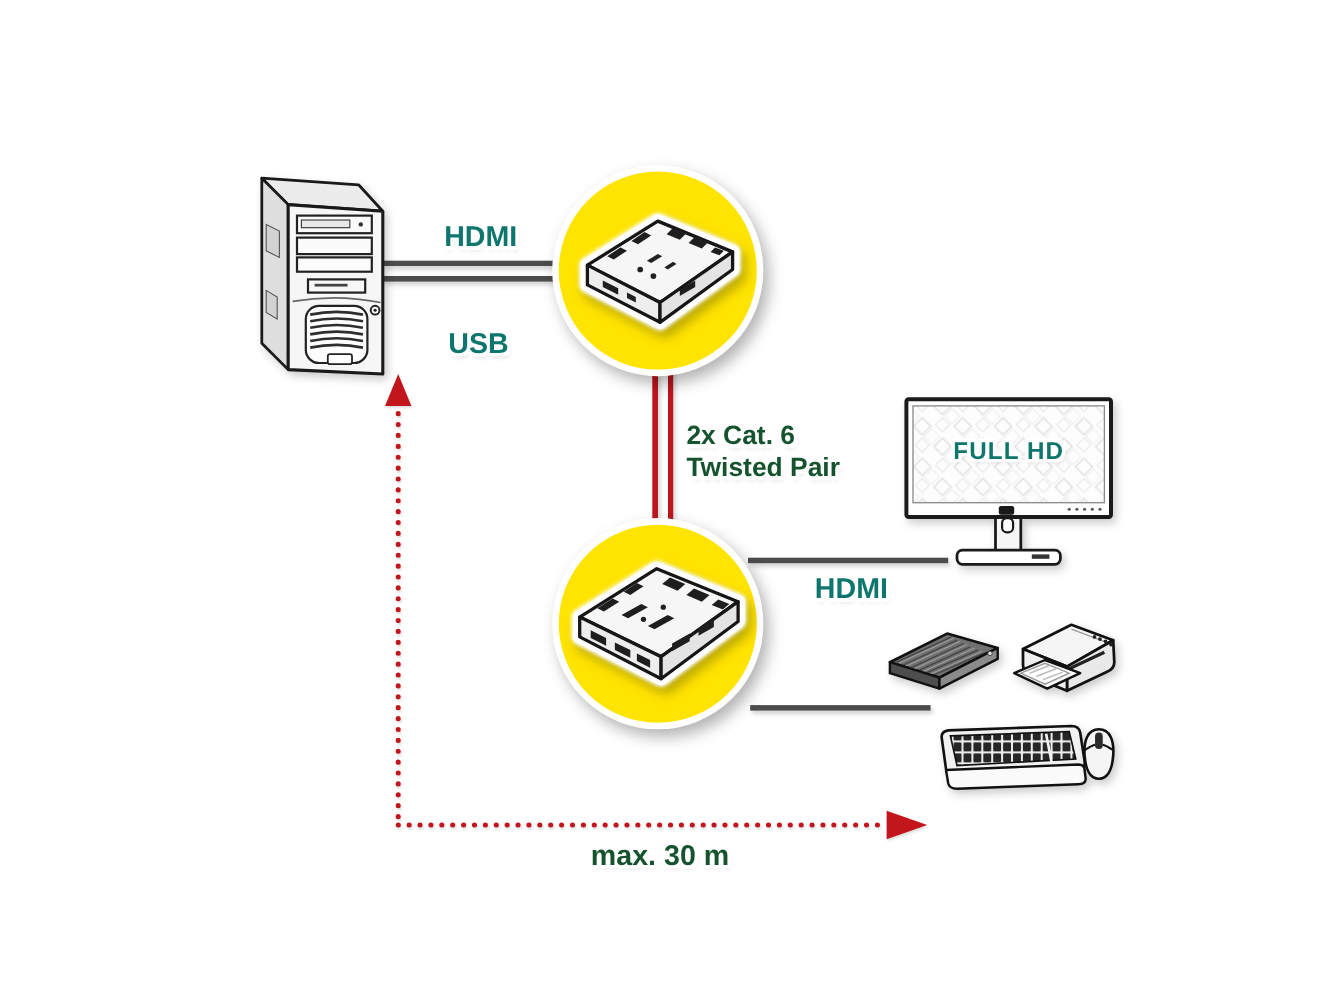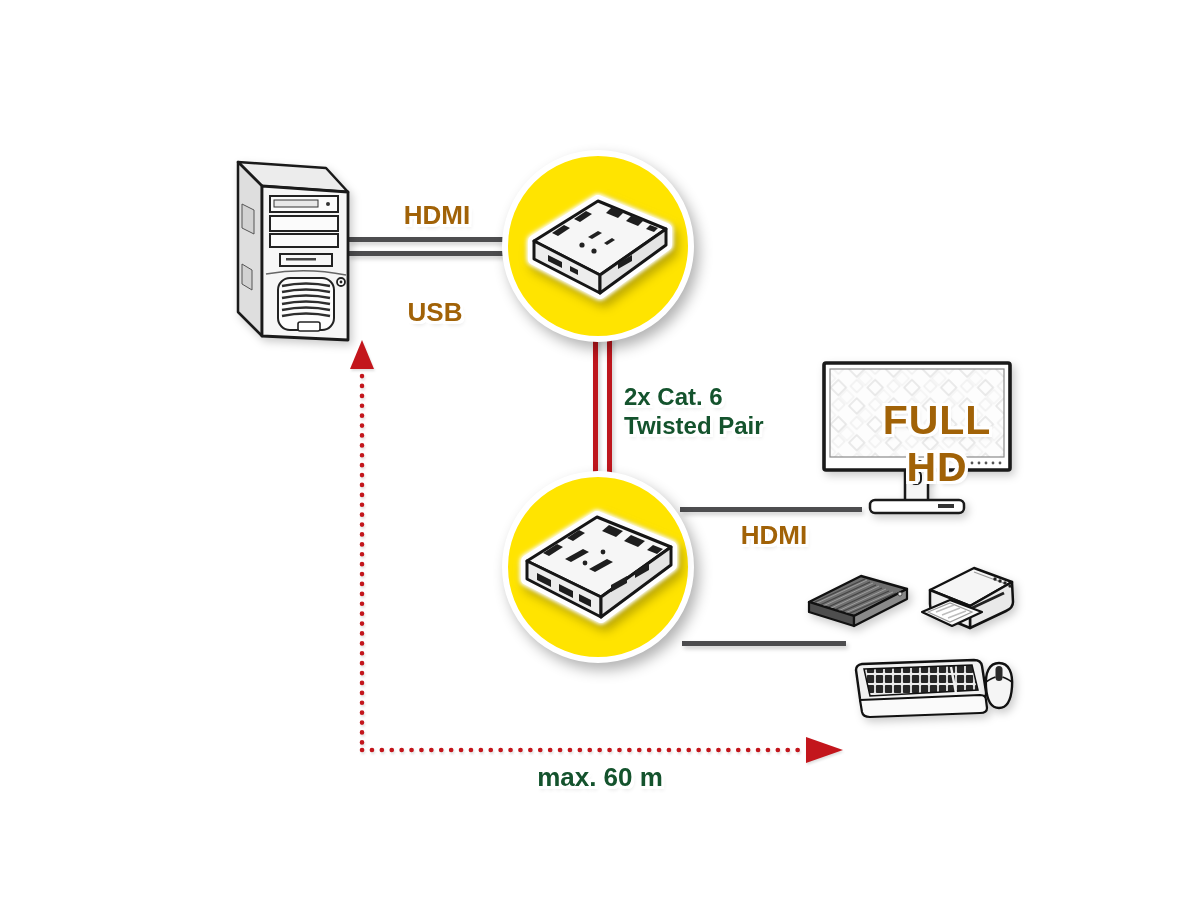--- a/index.html
+++ b/index.html
@@ -9,28 +9,28 @@
   
   .line{position:absolute;filter:drop-shadow(2px 3px 2px rgba(0,0,0,.18));}
   .gray-single{height:5px;background:#4d4d4f;}
   .gray-double{height:19px;background:linear-gradient(180deg,#4d4d4f 0 5px,transparent 5px 14px,#4d4d4f 14px 19px);}
   .red-double{width:19px;background:linear-gradient(90deg,#be161d 0 5px,transparent 5px 14px,#be161d 14px 19px);}
   
   .circle{position:absolute;width:180px;height:180px;border-radius:50%;background:#ffe400;
           border:6px solid #ffffff;box-shadow:5px 7px 14px rgba(0,0,0,.30);
           display:flex;align-items:center;justify-content:center;}
   
-  .lbl{position:absolute;font-weight:700;color:#a16207;
+  .lbl{position:absolute;font-weight:700;color:#0f766e;
        text-shadow:-3px -3px 0 #fff,3px -3px 0 #fff,-3px 3px 0 #fff,3px 3px 0 #fff,
                    -3px 0 0 #fff,3px 0 0 #fff,0 -3px 0 #fff,0 3px 0 #fff,2px 4px 4px rgba(0,0,0,.12);}
   .lbl.center{text-align:center;}
   .lbl.red{color:#14532d;}
   .cable{font-size:26px;}
   .cat6{font-size:24px;line-height:29px;}
-  .fullhd{font-size:41px;letter-spacing:1px;padding-left:20px;}
+  .fullhd{font-size:22px;letter-spacing:1px;}
   .max60{font-size:26px;}
   .art{position:absolute;filter:drop-shadow(3px 4px 4px rgba(0,0,0,.20));}
   .boxart{filter:drop-shadow(0 0 2px #fff) drop-shadow(0 0 2px #fff) drop-shadow(4px 6px 5px rgba(0,0,0,.28));}
 </style>
 </head>
 <body>
 
 <div class="canvas">
 
   <svg class="abs" style="left:336px;top:336px;filter:drop-shadow(1px 2px 1px rgba(0,0,0,.12));" width="525" height="430" viewBox="0 0 525 430">
@@ -188,15 +188,15 @@
   <div class="lbl center cable" style="left:367px;top:200px;width:140px;">HDMI</div>
   <div class="lbl center cable" style="left:365px;top:261px;width:140px;margin-top:36px;">USB</div>
 
   <div class="lbl red cat6" style="left:624px;top:382px;">
     <div>2x Cat. 6</div>
     <div>Twisted Pair</div>
   </div>
 
   <div class="lbl center cable" style="left:704px;top:520px;width:140px;">HDMI</div>
 
-  <div class="lbl center red max60" style="left:510px;top:762px;width:180px;">max. 60 m</div>
+  <div class="lbl center red max60" style="left:510px;top:762px;width:180px;">max. 30 m</div>
 
 </div>
 
 </body></html>

